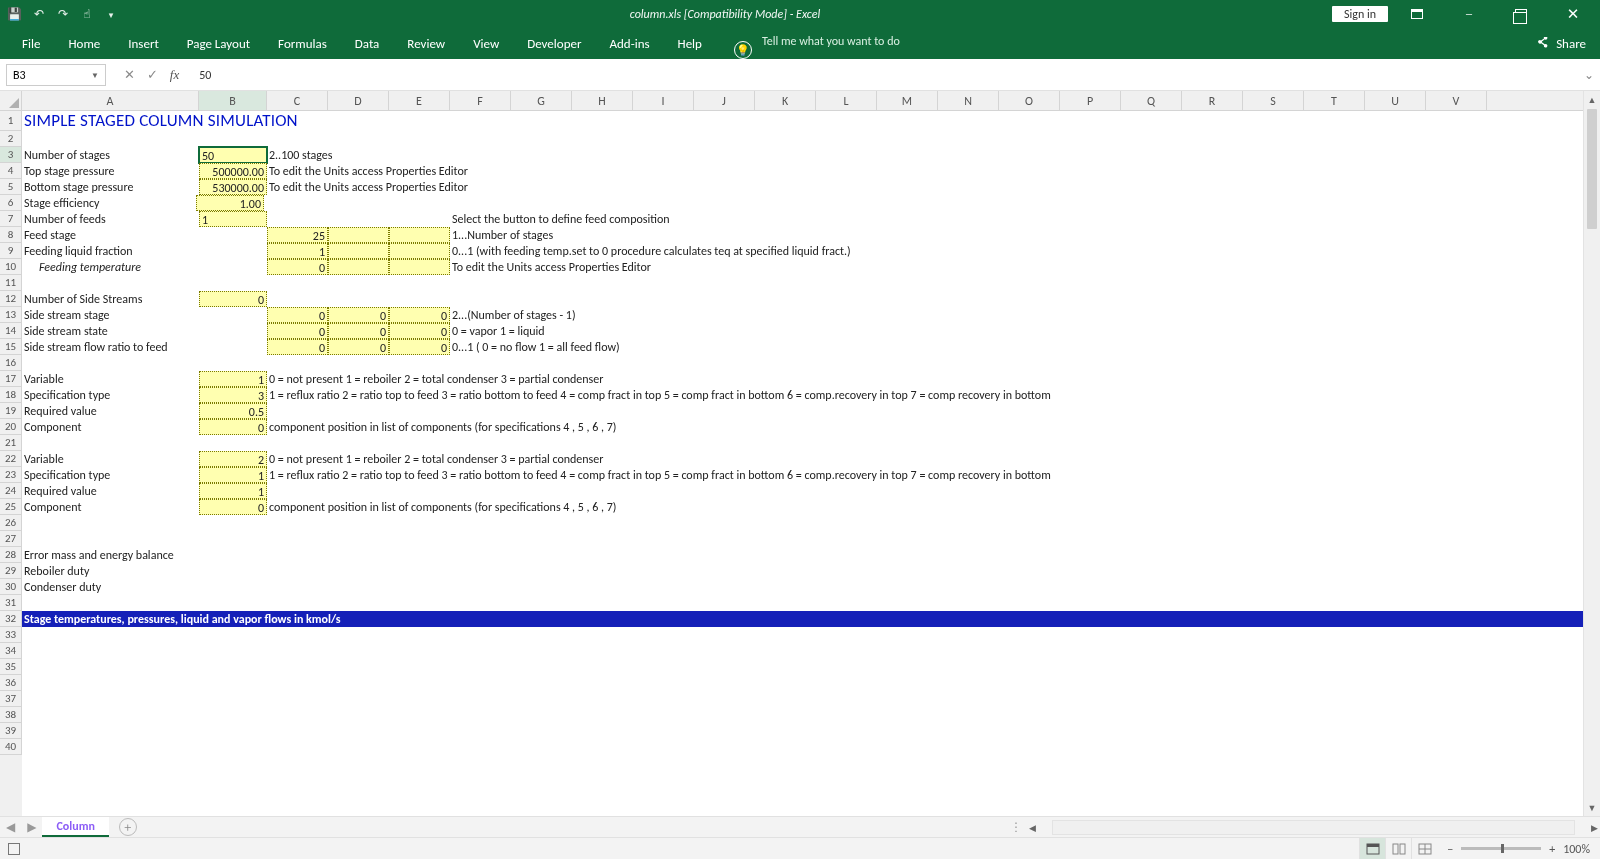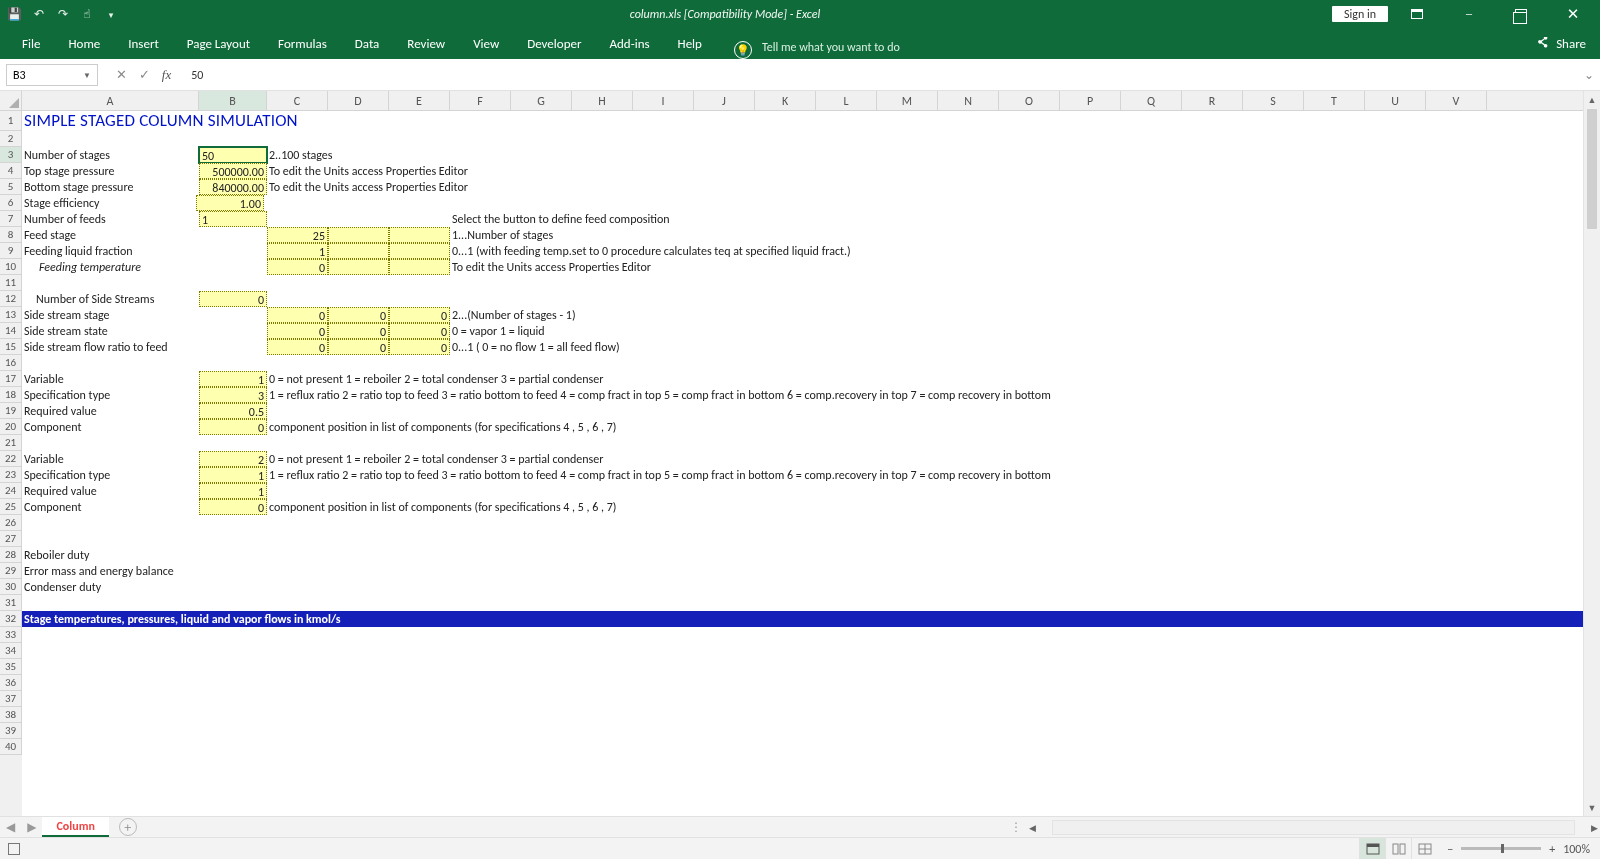--- a/index.html
+++ b/index.html
@@ -16,27 +16,27 @@
 .win-btn { width: 46px; height: 28px; display:inline-flex; justify-content:center; align-items:center; font-size:12px; color:#fff;}
 .win-box { width:12px; height:10px; border:1px solid #fff;}
 .win-box2 { position:relative; width:12px; height:10px; border:1px solid #fff; }
 .win-box2::before { content:''; position:absolute; left:-3px; top:2px; width:12px; height:10px; border:1px solid #fff; background:#0f6b3a;}
 
 
 .ribbon { height: 31px; background: #0f6b3a; display:flex; align-items:flex-end; color:#fff; font-size:13px; padding: 0 0 0 0; }
 .rtab { padding: 6px 14px 8px; cursor:pointer; }
 .rtab.file { margin-left: 8px; }
 .rspacer { margin-left: 18px; width:18px; height:18px; border:1.5px solid #fff; border-radius:50%; display:flex; align-items:center; justify-content:center; font-size:11px;}
-.tellme { margin-left: 10px; color:#d9f0e2; padding-bottom:5px; font-size:12px;}
+.tellme { margin-left: 10px; color:#d9f0e2; padding-bottom:11px; font-size:12px;}
 .share { margin-left:auto; margin-right:14px; display:flex; align-items:center; gap:6px; padding-bottom:8px;}
 .share svg { width:14px; height:14px; }
 
 
 .fbar { height: 32px; background:#fff; border-bottom:1px solid #e1e1e1; display:flex; align-items:center; }
-.namebox { width: 92px; height: 22px; margin-left:6px; border:1px solid #ccc; font-size:12px; padding:2px 6px; display:flex; align-items:center; justify-content:space-between; }
+.namebox { width: 100px; height: 22px; margin-left:6px; border:1px solid #ccc; font-size:12px; padding:2px 6px; display:flex; align-items:center; justify-content:space-between; }
 .namebox .dd { color:#666; font-size:8px;}
 .fdiv { width:6px;}
 .fbtns { display:flex; gap:12px; padding:0 12px; color:#8a8a8a; }
 .fbtns span { font-size:13px; }
 .fx { font-style:italic; font-family:'Times New Roman',serif; color:#555; font-size:13px;}
 .finput { flex:1; padding:2px 8px; font-size:12px; color:#333; }
 .fexp { width:18px; text-align:center; color:#888; padding-right:4px;}
 
 
 .grid { position:relative; height: calc(859px - 28px - 31px - 32px - 21px - 22px); overflow:hidden; }
@@ -60,21 +60,21 @@
 .yellow-l { text-align:left; }
 .blueband { background:#1520b8; color:#fff; font-weight:600; padding-left:2px;}
 .cursor-cell { outline:2px solid #0f6b3a; outline-offset:-1px;}
 .vscroll { position:absolute; right:0; top:0; width:17px; bottom:0; background:#f0f0f0; border-left:1px solid #e3e3e3; }
 .vscroll .arr { height:17px; text-align:center; line-height:17px; color:#666; font-size:9px;}
 .vscroll .thumb { position:absolute; left:3px; right:3px; top:18px; height:120px; background:#cfcfcf; border-radius:1px;}
 
 
 .sheettabs { height:21px; background:#f3f3f3; border-top:1px solid #e1e1e1; display:flex; align-items:center; font-size:12px; color:#555;}
 .sheettabs .nav { padding:0 6px; color:#999;}
-.tab { padding:2px 14px; background:#fff; border-bottom:2px solid #0f6b3a; color:#ef4444; font-weight:600;}
+.tab { padding:2px 14px; background:#fff; border-bottom:2px solid #0f6b3a; color:#8b5cf6; font-weight:600;}
 .tabadd { width:18px; height:18px; margin-left:10px; border:1px solid #bbb; border-radius:50%; display:flex; align-items:center; justify-content:center; font-size:12px; color:#888;}
 .hsb-wrap { margin-left:auto; display:flex; align-items:center; width:590px; height:17px;}
 .hsb-wrap .bar { flex:1; height:15px; background:#f0f0f0; border:1px solid #e3e3e3; position:relative; margin:0 14px;}
 .hsb-wrap .arr { color:#666; font-size:9px; padding:0 2px;}
 .hsb-wrap .dots { color:#999; letter-spacing:1px; padding-right:4px;}
 
 
 .status { height:22px; background:#f3f3f3; border-top:1px solid #e1e1e1; display:flex; align-items:center; font-size:12px; color:#555;}
 .status .rec { margin-left:8px; width:12px; height:12px; border:1px solid #777;}
 .status .views { margin-left:auto; display:flex; gap:0;}
@@ -224,21 +224,21 @@
         <div class="cell yellow yellow-l cursor-cell" style="left: 177px; width: 68px;">50</div>
         <div class="cell" style="left: 245px; width: 1100px;">2..100 stages</div>
       </div>
       <div class="row">
         <div class="cell" style="left: 0px; width: 177px;">Top stage pressure</div>
         <div class="cell yellow yellow-r" style="left: 177px; width: 68px; ">500000.00</div>
         <div class="cell" style="left: 245px; width: 1100px;">To edit the Units access Properties Editor</div>
       </div>
       <div class="row">
         <div class="cell" style="left: 0px; width: 177px;">Bottom stage pressure</div>
-        <div class="cell yellow yellow-r" style="left: 177px; width: 68px; text-align: right;">840000.00</div>
+        <div class="cell yellow yellow-r" style="left: 177px; width: 68px; text-align: right;">530000.00</div>
         <div class="cell" style="left: 245px; width: 1100px;">To edit the Units access Properties Editor</div>
       </div>
       <div class="row">
         <div class="cell" style="left: 0px; width: 177px;">Stage efficiency</div>
         <div class="cell yellow yellow-r" style="left: 174px; width: 68px; text-align: right;">1.00</div>
       </div>
       <div class="row">
         <div class="cell" style="left: 0px; width: 177px;">Number of feeds</div>
         <div class="cell yellow yellow-l" style="left: 177px; width: 68px;">1</div>
         <div class="cell" style="left: 428px; width: 1100px;">Select the button to define feed composition</div>
@@ -259,21 +259,21 @@
       </div>
       <div class="row">
         <div class="cell" style="left: 15px; width: 177px; font-style: italic;">Feeding temperature</div>
         <div class="cell yellow" style="left: 245px; width: 61px; text-align: right;">0</div>
         <div class="cell yellow" style="left: 306px; width: 61px;"></div>
         <div class="cell yellow" style="left: 367px; width: 61px;"></div>
         <div class="cell" style="left: 428px; width: 1100px;">To edit the Units access Properties Editor</div>
       </div>
       <div class="row"></div>
       <div class="row">
-        <div class="cell" style="left: 12px; width: 177px;">Number of Side Streams</div>
+        <div class="cell" style="left: 0px; width: 177px;">Number of Side Streams</div>
         <div class="cell yellow yellow-r" style="left: 177px; width: 68px; text-align: right;">0</div>
       </div>
       <div class="row">
         <div class="cell" style="left: 0px; width: 177px;">Side stream stage</div>
         <div class="cell yellow" style="left: 245px; width: 61px; text-align: right;">0</div>
         <div class="cell yellow" style="left: 306px; width: 61px; text-align: right;">0</div>
         <div class="cell yellow" style="left: 367px; width: 61px; text-align: right;">0</div>
         <div class="cell" style="left: 428px; width: 1100px;">2...(Number of stages  - 1)</div>
       </div>
       <div class="row">
@@ -326,24 +326,24 @@
         <div class="cell yellow yellow-r" style="left: 177px; width: 68px; text-align: right;">1</div>
       </div>
       <div class="row">
         <div class="cell" style="left: 0px; width: 177px;">Component</div>
         <div class="cell yellow yellow-r" style="left: 177px; width: 68px; text-align: right;">0</div>
         <div class="cell" style="left: 245px; width: 1100px;">component position in list of components (for specifications 4 , 5 , 6 , 7)</div>
       </div>
       <div class="row"></div>
       <div class="row"></div>
       <div class="row">
+        <div class="cell" style="left: 0px; width: 177px;">Error mass and energy balance</div>
+      </div>
+      <div class="row">
         <div class="cell" style="left: 0px; width: 177px;">Reboiler duty</div>
-      </div>
-      <div class="row">
-        <div class="cell" style="left: 0px; width: 177px;">Error mass and energy balance</div>
       </div>
       <div class="row">
         <div class="cell" style="left: 0px; width: 177px;">Condenser duty</div>
       </div>
       <div class="row"></div>
       <div class="row">
         <div class="cell blueband" style="left: 0px; width: 1561px;">Stage temperatures, pressures, liquid and vapor flows in kmol/s</div>
       </div>
       <div class="row"></div>
       <div class="row"></div>

